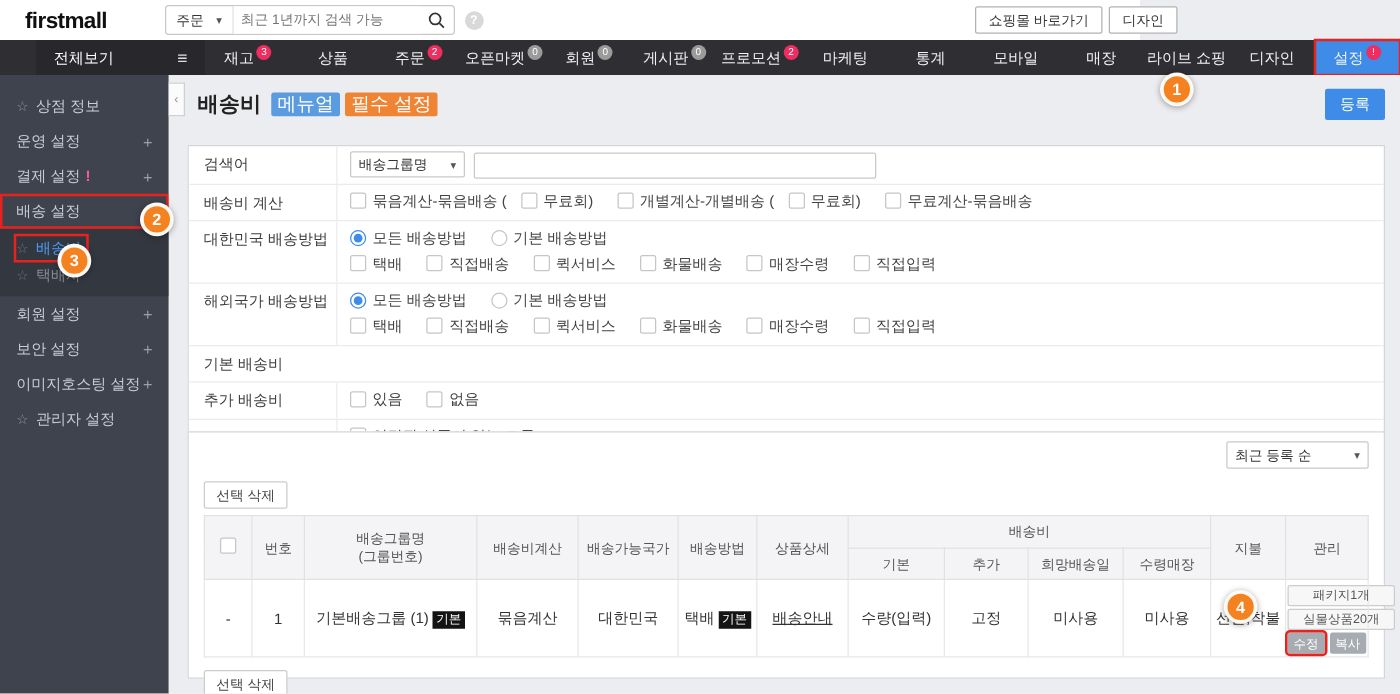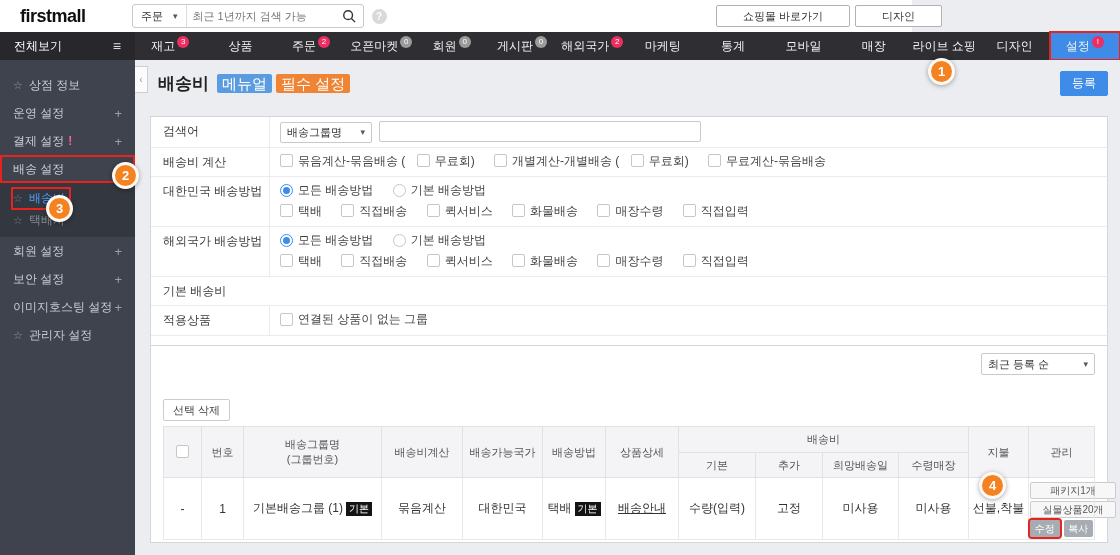--- a/index.html
+++ b/index.html
@@ -9,25 +9,25 @@
   
   .topbar { position:absolute; left:0; top:0; width:912px; height:32px; background:#fff; display:flex; align-items:center; }
   .logo { margin-left:20px; width:112px; font-size:18px; font-weight:bold; color:#101010; letter-spacing:-0.5px; }
   .search-group { display:flex; align-items:center; height:24px; border:1px solid #c9c9c9; border-radius:3px; background:#fff; overflow:hidden; }
   .scope { display:flex; align-items:center; gap:10px; padding:0 8px; height:100%; border-right:1px solid #ddd; font-size:11px; color:#333; cursor:pointer; }
   .scope .chev { font-size:9px; color:#555; }
   .search-group input { border:0; outline:0; width:148px; height:100%; padding:0 6px; font-size:11px; color:#333; font-family:inherit; }
   .mag { display:flex; align-items:center; padding:0 7px; cursor:pointer; }
   .help-circle { width:15px; height:15px; border-radius:50%; background:#d9d9d9; color:#fff; font-size:10px; display:flex; align-items:center; justify-content:center; margin-left:8px; font-weight:bold; }
   .topbar-right { position:absolute; right:-30px; top:5px; display:flex; gap:5px; }
-  .topbar-right button { height:22px; padding:0 26px; background:#fff; border:1px solid #b2b2b2; border-radius:2px; font-size:11px; color:#333; font-family:inherit; cursor:pointer; }
+  .topbar-right button { height:22px; padding:0 10px; background:#fff; border:1px solid #b2b2b2; border-radius:2px; font-size:11px; color:#333; font-family:inherit; cursor:pointer; }
 
   
   .gnb { position:absolute; left:0; top:32px; width:1120px; height:28px; background:#2f2f33; display:flex; }
-  .allview { width:135px; flex:none; display:flex; align-items:center; justify-content:space-between; padding:0 14px; background:#28282c; color:#fff; font-size:12px; cursor:pointer; }
+  .allview { width:135px; flex:none; display:flex; align-items:center; justify-content:space-between; padding:0 14px; background:#28282c; color:#fff; font-size:12px; cursor:pointer;margin-left:29px; }
   .burger { font-size:14px; color:#ddd; }
   .gnb-items { flex:1; display:flex; }
   .gnb-item { flex:1; text-align:center; line-height:28px; font-size:12px; color:#f2f2f2; cursor:pointer; white-space:nowrap; }
   .gnb-item.active { background:#3f8ce8; outline:2px solid #e8231d; outline-offset:-1px; }
   .nbadge { display:inline-block; vertical-align:6px; margin-left:2px; min-width:12px; height:12px; line-height:12px; border-radius:7px; font-size:8px; color:#fff; text-align:center; padding:0 2px; }
   .nbadge.red { background:#ee2d60; }
   .nbadge.gray { background:#9b9b9b; }
 
   
   .sidebar { position:absolute; left:0; top:60px; width:135px; height:495px; background:#3e434e; color:#c8ccd4; font-size:12px; padding-top:11px; }
@@ -72,21 +72,21 @@
   .txt-input { height:21px; width:322px; border:1px solid #c9c9c9; border-radius:2px; margin-left:4px; font-family:inherit; font-size:11px; padding:0 5px; }
   .panel-btns { display:flex; justify-content:center; gap:8px; padding:11px 0 13px; }
   .btn-search { width:52px; height:26px; }
   .btn-plain { background:#fff; border:1px solid #ccc; border-radius:2px; color:#444; font-size:12px; font-family:inherit; cursor:pointer; }
   .btn-reset { width:54px; height:26px; }
 
   
   .results-panel { position:absolute; left:15px; top:285px; width:958px; height:198px; background:#fff; border:1px solid #d3d6db; padding:7px 12px; }
   .sort-row { display:flex; justify-content:flex-end; }
   .sort-sel { width:114px; height:22px; }
-  .btn-del { height:22px; padding:0 9px; font-size:11px; margin-top:24px; }
+  .btn-del { height:22px; padding:0 9px; font-size:11px; margin-top:10px; }
   .grid { width:100%; border-collapse:collapse; table-layout:fixed; margin-top:5px; }
   .grid th { background:#f4f4f6; border:1px solid #e1e1e5; font-size:11px; font-weight:normal; color:#555; padding:4px 1px; }
   .grid td { border:1px solid #e8e8ea; font-size:12px; color:#333; text-align:center; padding:2px 1px; }
   .grid .h1 { height:26px; }
   .grid .h2 { height:25px; }
   .grid .drow td { height:50px; }
   .kb { display:inline-block; background:#141414; color:#fff; font-size:10px; padding:1px 3px; margin-left:3px; line-height:1.2; }
   .muted { color:#b3b3b3; font-size:11px; }
   .cell-link { color:#333; text-decoration:underline; cursor:pointer; }
   .mini { display:block; width:86px; margin:2px auto; height:17px; font-size:10px; background:#f7f7f7; border:1px solid #ccc; color:#555; border-radius:2px; font-family:inherit; cursor:pointer; line-height:14px; }
@@ -133,21 +133,21 @@
       <span>전체보기</span>
       <span class="burger">≡</span>
     </div>
     <div class="gnb-items">
       <div class="gnb-item"><span>재고</span><span class="nbadge red">3</span></div>
       <div class="gnb-item"><span>상품</span></div>
       <div class="gnb-item"><span>주문</span><span class="nbadge red">2</span></div>
       <div class="gnb-item"><span>오픈마켓</span><span class="nbadge gray">0</span></div>
       <div class="gnb-item"><span>회원</span><span class="nbadge gray">0</span></div>
       <div class="gnb-item"><span>게시판</span><span class="nbadge gray">0</span></div>
-      <div class="gnb-item"><span>해외국가</span><span class="nbadge red">2</span></div>
+      <div class="gnb-item"><span>프로모션</span><span class="nbadge red">2</span></div>
       <div class="gnb-item"><span>마케팅</span></div>
       <div class="gnb-item"><span>통계</span></div>
       <div class="gnb-item"><span>모바일</span></div>
       <div class="gnb-item"><span>매장</span></div>
       <div class="gnb-item"><span>라이브 쇼핑</span></div>
       <div class="gnb-item"><span>디자인</span></div>
       <div class="gnb-item active"><span>설정</span><span class="nbadge red">!</span></div>
     </div>
   </nav>
 
@@ -340,20 +340,35 @@
               </span>
             <span class="opt">
                 <span class="cb"></span>
                 <span>직접입력</span>
               </span>
           </div>
         </div>
       </div>
       <div class="f-row">
         <div class="f-label">기본 배송비</div>
+      </div>
+      <div class="f-row">
+        <div class="f-label">추가 배송비</div>
+        <div class="f-content">
+          <div class="line">
+            <span class="opt">
+                <span class="cb"></span>
+                <span>있음</span>
+              </span>
+            <span class="opt">
+                <span class="cb"></span>
+                <span>없음</span>
+              </span>
+          </div>
+        </div>
       </div>
       <div class="f-row">
         <div class="f-label">적용상품</div>
         <div class="f-content">
           <div class="line">
             <span class="opt">
                 <span class="cb"></span>
                 <span>연결된 상품이 없는 그룹</span>
               </span>
           </div>

